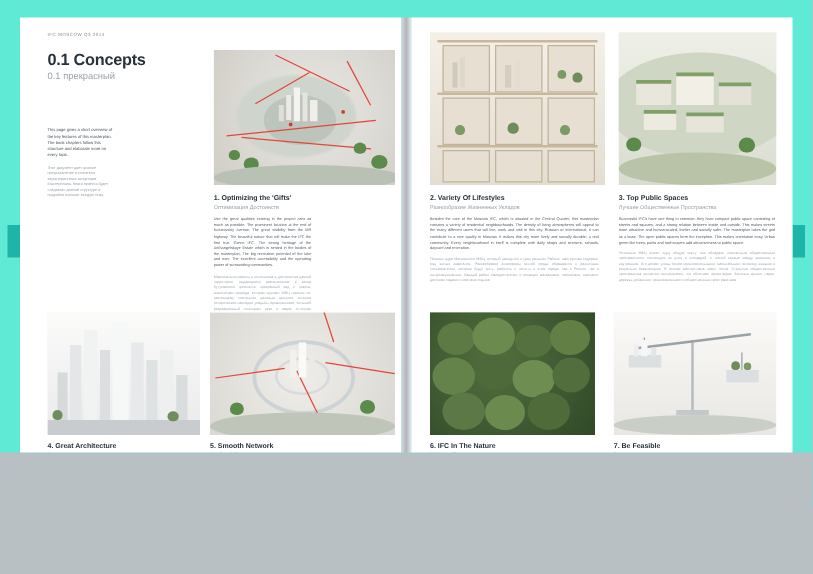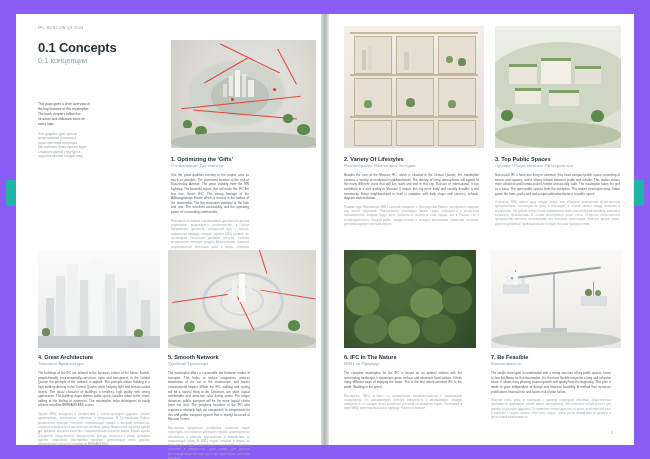--- a/index.html
+++ b/index.html
@@ -1,17 +1,17 @@
 <!DOCTYPE html>
 <html><head>
 <meta charset="utf-8">
 <style>
   html,body{margin:0;padding:0;background:#b9c0c4;}
   body{width:650px;height:459px;font-family:"Liberation Sans",sans-serif;}
-  .spread{position:relative;width:650px;height:459px;background:#8b5cf6;overflow:hidden;}
+  .spread{position:relative;width:650px;height:362px;background:#5eead4;overflow:hidden;}
   .page{position:absolute;top:14px;height:431px;background:#ffffff;}
   .page-left{left:16px;width:305px;}
   .page-right{left:329px;width:305px;}
   .gutter{position:absolute;left:321px;top:14px;width:8px;height:431px;
     background:linear-gradient(to right,#d7dbdd,#aeb5b9,#e6e9ea);}
   .tab{position:absolute;width:10px;height:26px;background:#1fb4a8;}
   .tab-l{left:6px;top:180px;}
   .tab-r{left:634px;top:180px;}
 
   .hdr{position:absolute;left:22px;top:12px;font-size:3.6px;letter-spacing:.4px;color:#8a9094;}
@@ -49,21 +49,21 @@
 
 <div class="spread">
 
   <div class="tab tab-l"></div>
   <div class="tab tab-r"></div>
 
   <div class="page page-left">
 
     <div class="hdr">IFC MOSCOW   Q3 2014</div>
     <div class="ttl">0.1 Concepts</div>
-    <div class="ttl-ru">0.1 концепции</div>
+    <div class="ttl-ru">0.1 прекрасный</div>
 
     <div class="intro">
       <p>This page gives a short overview of the key features of this masterplan. The book chapters follow this structure and elaborate more on every topic.</p>
       <p class="ru">Этот документ дает краткое представление о ключевых характеристиках концепции Мастерплана. Книга проекта будет следовать данной структуре и подробно изложит каждую тему.</p>
     </div>
 
     <div class="fig" style="left:155px;top:26px;width:145px;height:108px;background:#f2f1ee;">
       <div class="sky" style="background:radial-gradient(circle at 55% 45%,#e9e7e2 0%,#dcdad4 55%,#cfccc5 100%);"></div>
       <div class="blob" style="left:18px;top:20px;width:96px;height:66px;background:#cfd5cd;filter:blur(1px);"></div>
       <div class="blob" style="left:40px;top:36px;width:58px;height:40px;background:#bcc4bb;"></div>

